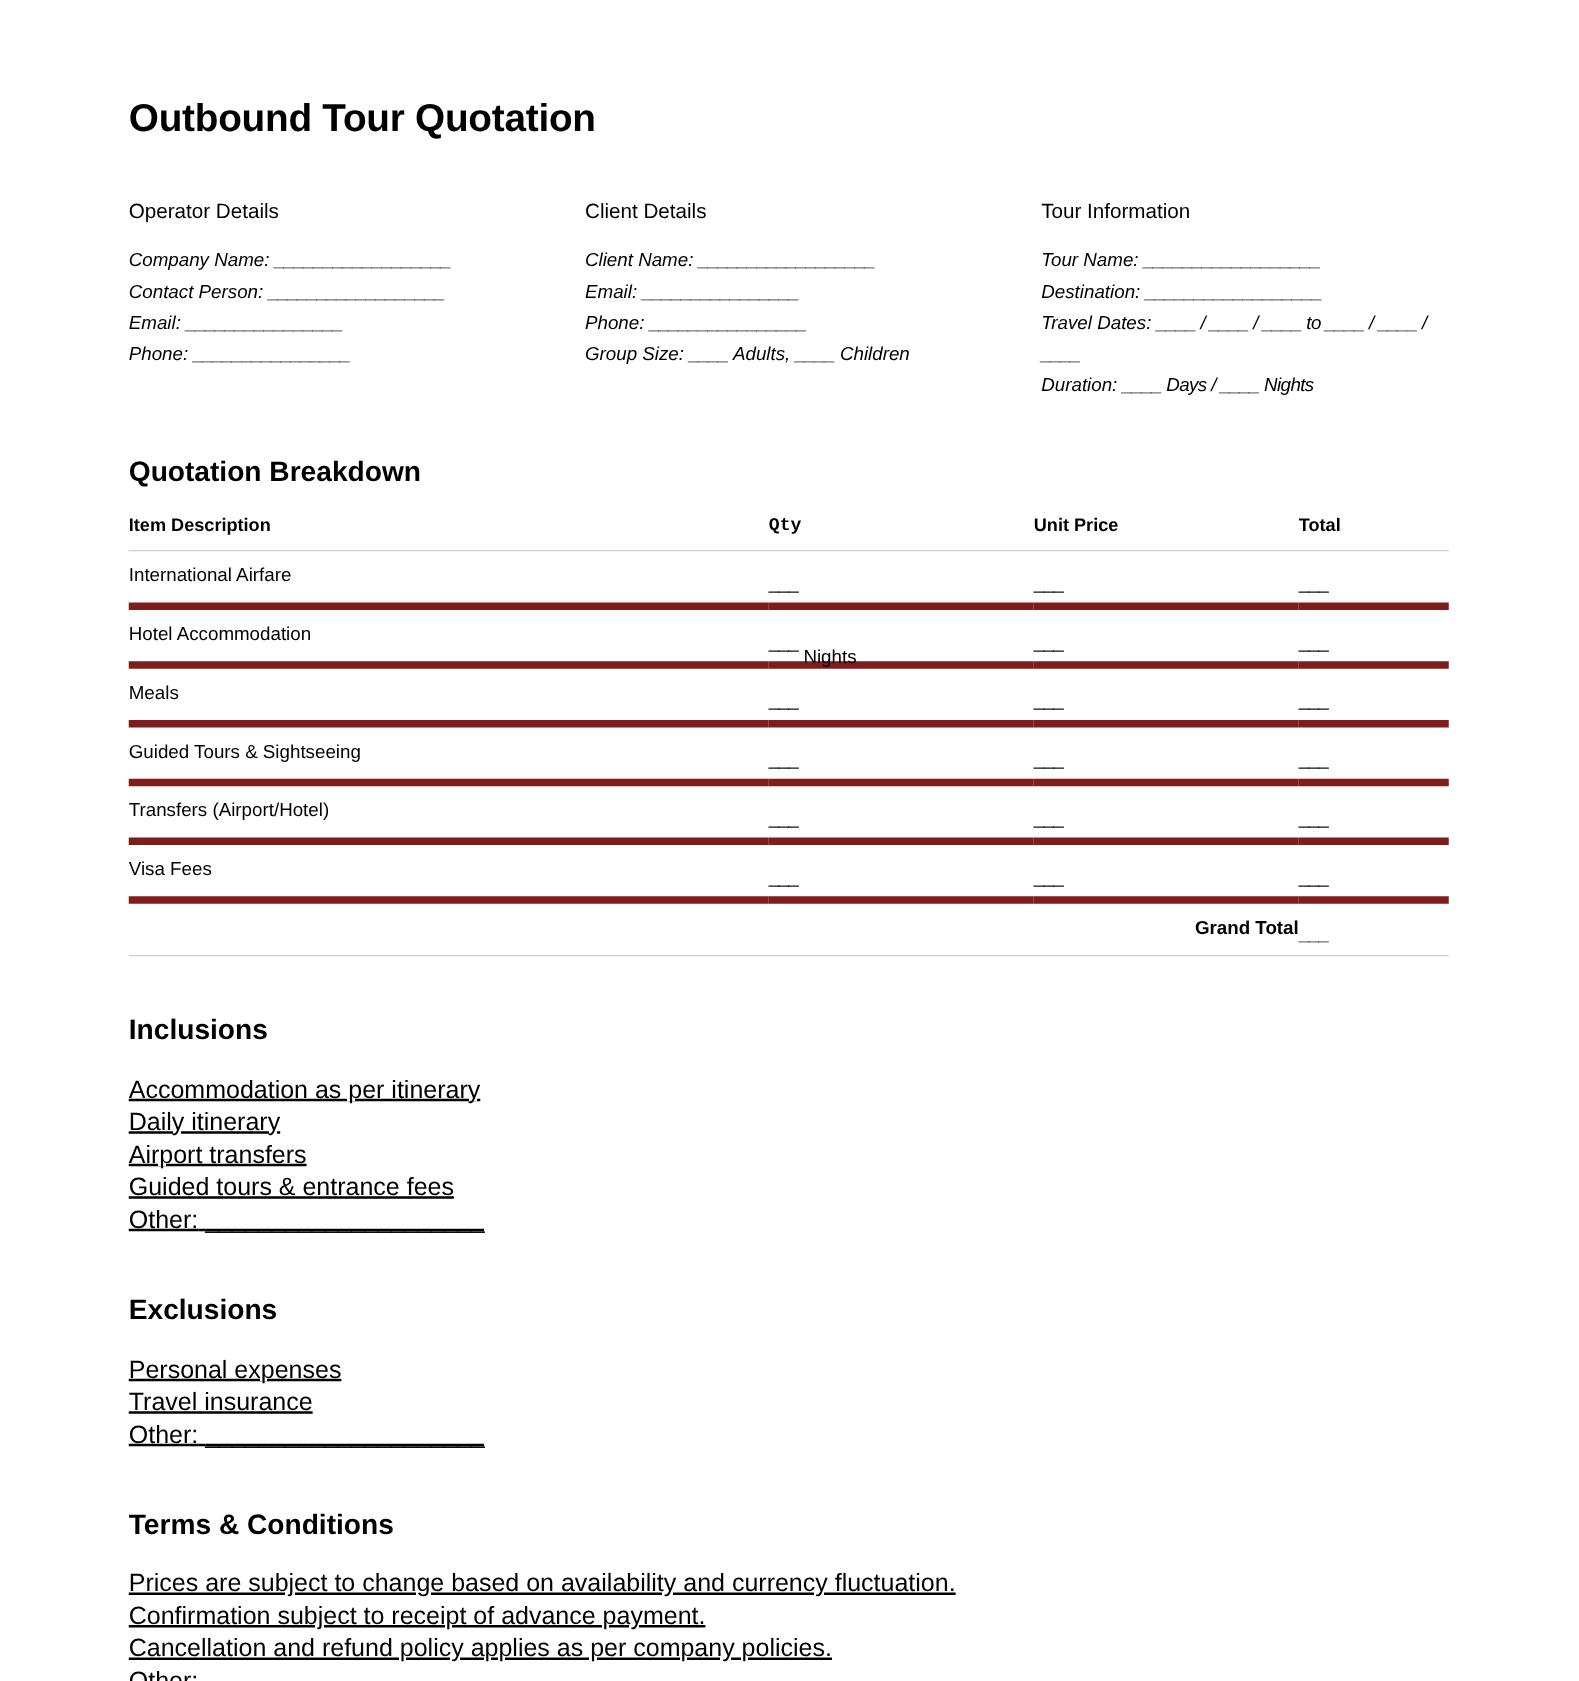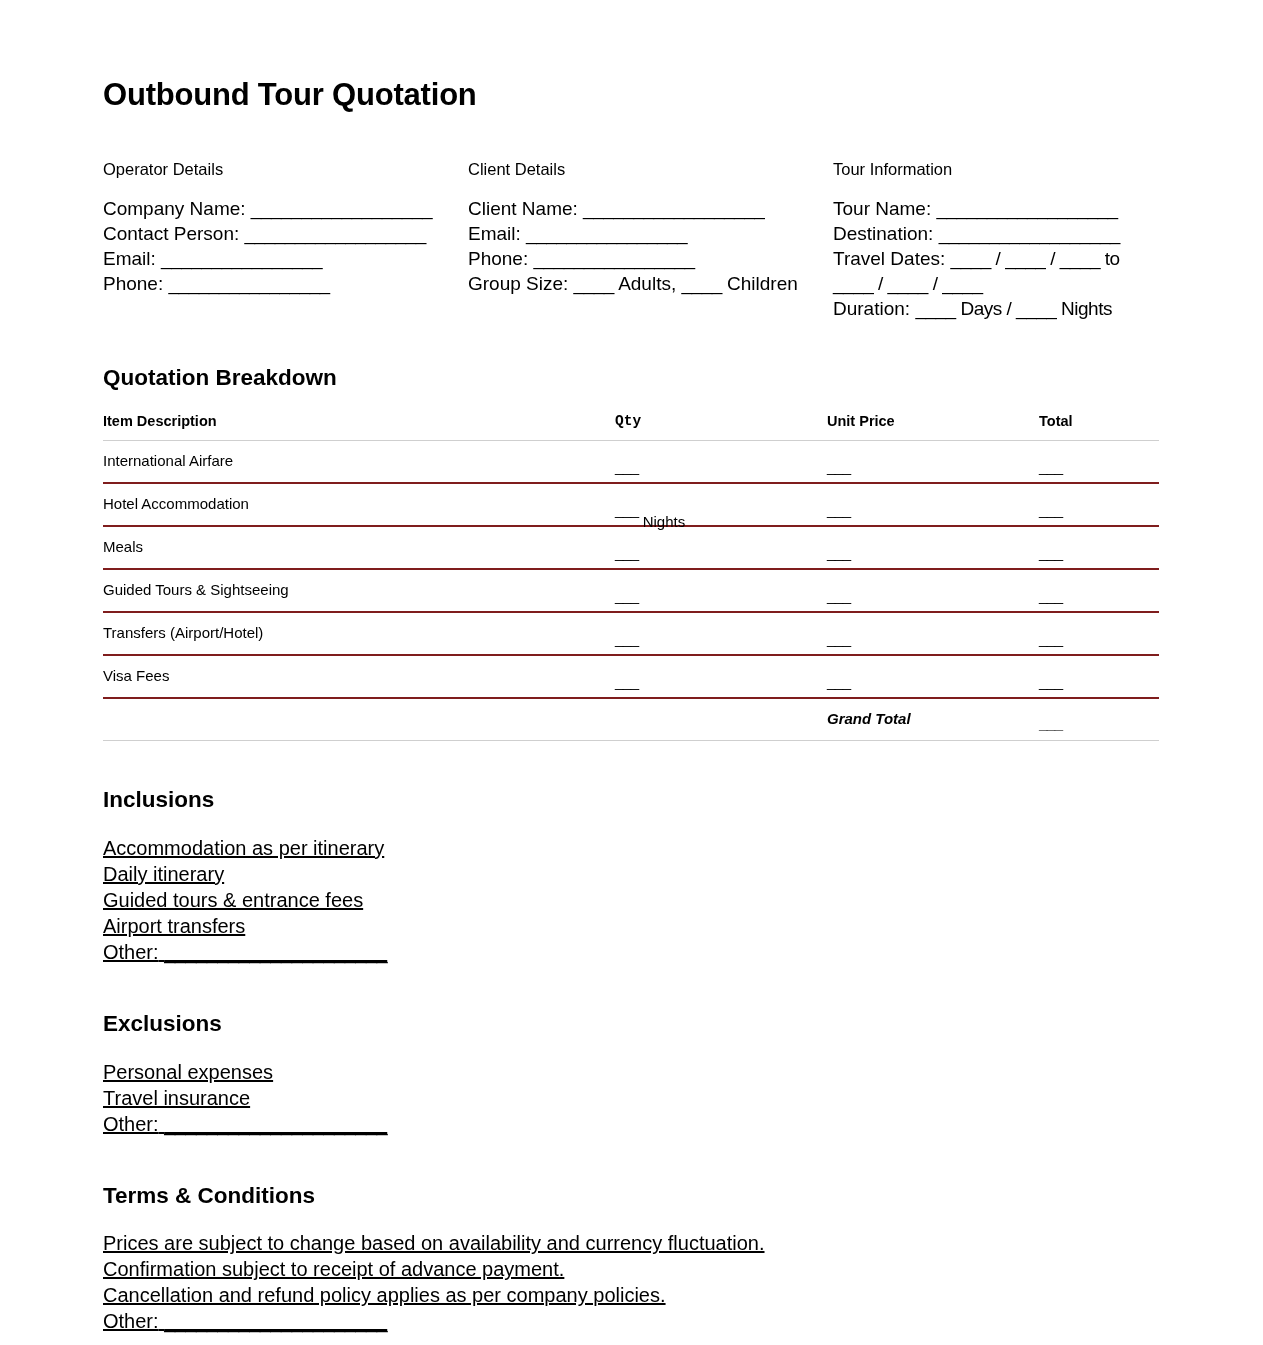--- a/index.html
+++ b/index.html
@@ -43,23 +43,24 @@
   .col-client   { width: 365px; }
   .col-tour     { width: 320px; }
 
   .section-sub {
     font-size: 16.5px;
     font-weight: normal;
     margin: 0 0 16px 0;
     line-height: 1.2;
   }
   .field-line {
-    font-size: 19px;
+    font-size: 15px;
     line-height: 25px;
     white-space: normal;
+    font-style: italic;
   }
   .blank {
     font-family: "Liberation Sans", sans-serif;
     letter-spacing: -0.5px;
   }
 
   
   .section-head {
     font-size: 22.5px;
     font-weight: bold;
@@ -77,42 +78,42 @@
   table.quote th {
     text-align: left;
     font-size: 14.5px;
     font-weight: bold;
     padding: 0 0 11px 0;
     border-bottom: 1px solid #cfcfcf;
     vertical-align: bottom;
   }
   table.quote td {
     padding: 11px 0 12px 0;
-    border-bottom: 2px solid #7f1d1d;
+    border-bottom: 6px solid #7f1d1d;
     vertical-align: top;
     font-size: 15px;
     line-height: 18px;
   }
   .c-desc  { width: 512px; }
   .c-qty   { width: 212px; font-family: Liberation Mono, monospace; }
   .c-unit  { width: 212px; }
   .c-total { width: 120px; }
 
   .cell-blank {
     display: inline-block;
     position: relative;
     top: 6px;
     letter-spacing: -0.5px;
   }
   .qty-units { position: relative; top: 18px; }
   td.grand-label {
+    text-align: right;
     font-weight: bold;
     font-size: 15px;
     padding-right: 12px;
-    font-style: italic;
   }
   td.grand-val .cell-blank {
     font-weight: bold;
     top: 5px;
   }
   tr.grand td { border-bottom: 1px solid #cfcfcf; }
 
   
   .list-block { margin-bottom: 46px; }
   .list-line {
@@ -295,22 +296,22 @@
           <span class="cell-blank">___</span>
         </td>
       </tr>
     </tbody>
   </table>
 
   <div class="list-block">
     <div class="section-head">Inclusions</div>
     <div class="list-line">Accommodation as per itinerary</div>
     <div class="list-line">Daily itinerary</div>
+    <div class="list-line">Airport transfers</div>
     <div class="list-line">Guided tours &amp; entrance fees</div>
-    <div class="list-line">Airport transfers</div>
     <div class="list-line">
       <span>Other:</span>
       <span class="blank">_____________________</span>
     </div>
   </div>
 
   <div class="list-block">
     <div class="section-head">Exclusions</div>
     <div class="list-line">Personal expenses</div>
     <div class="list-line">Travel insurance</div>

